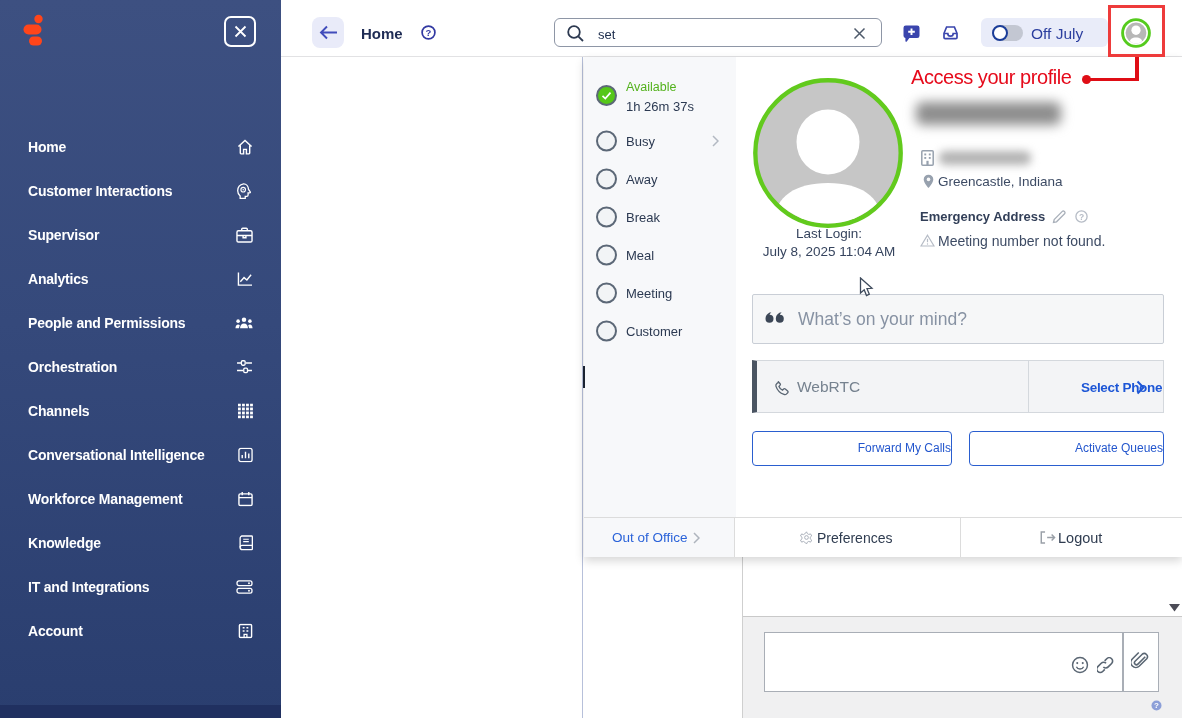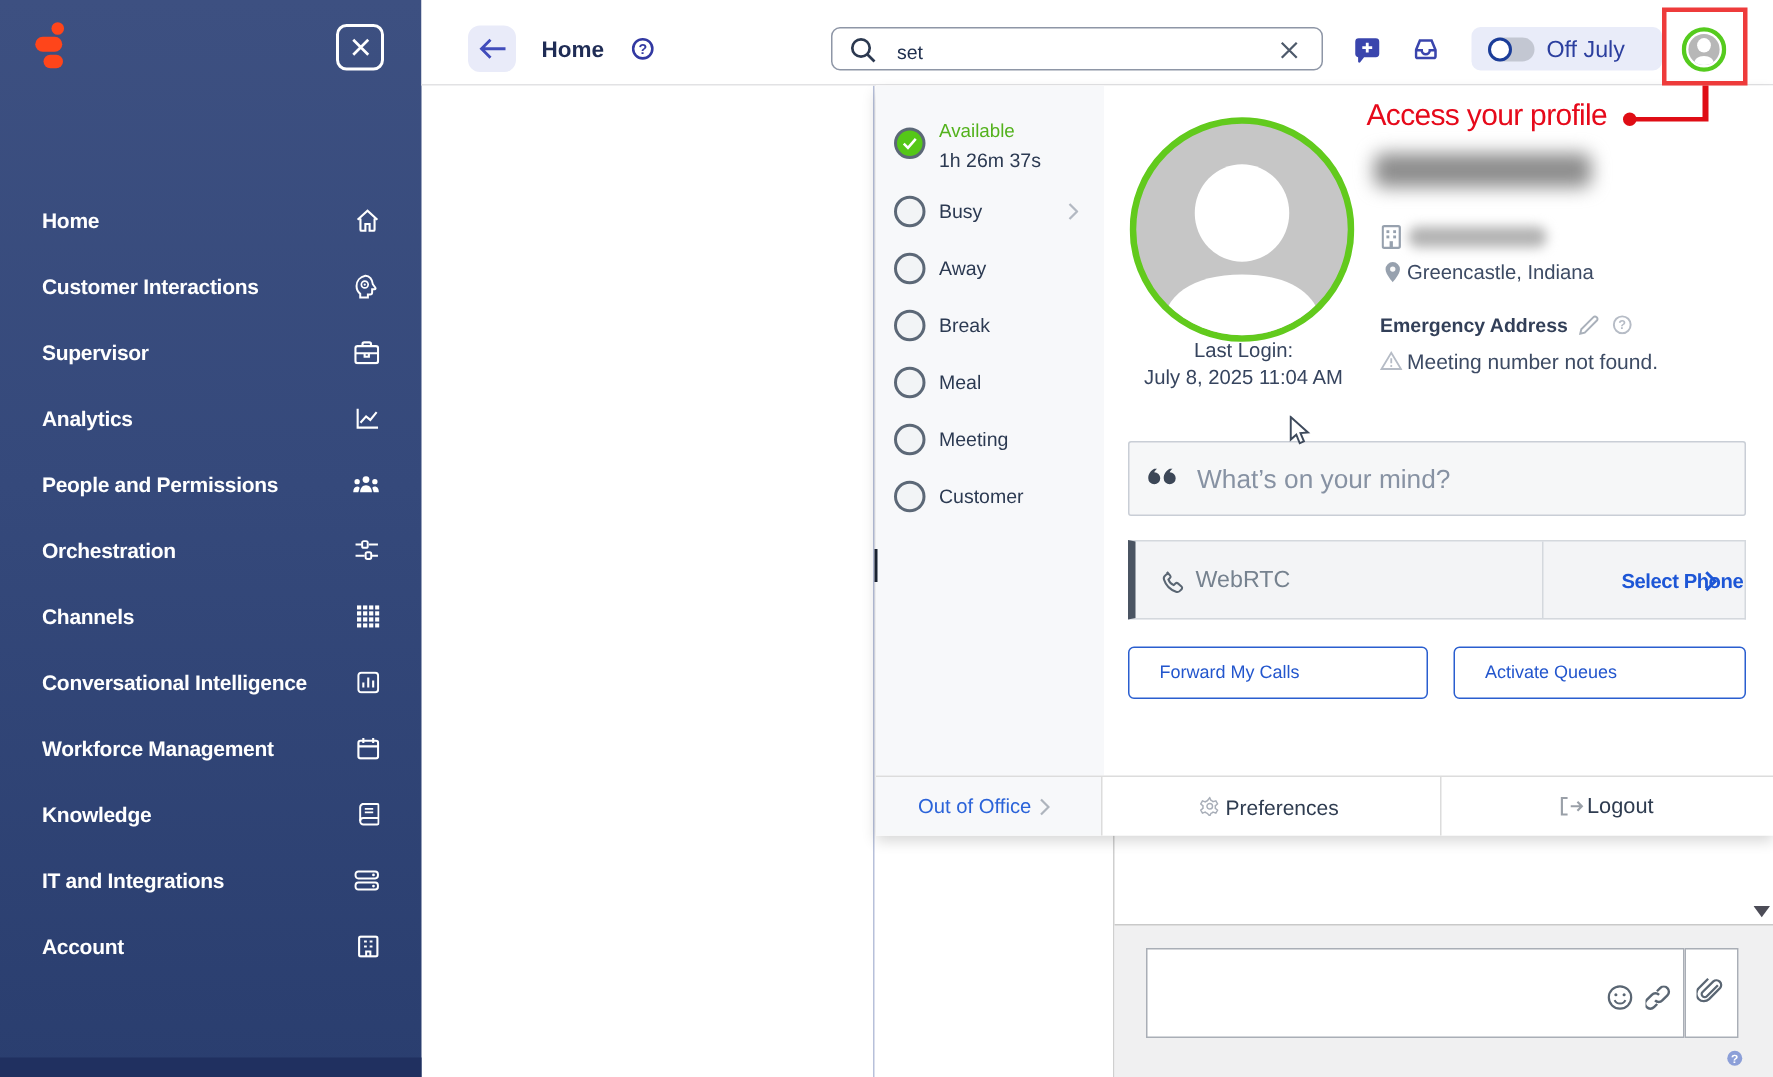--- a/index.html
+++ b/index.html
@@ -31,21 +31,21 @@
 #underlay { left:582px; top:57px; width:600px; height:661px; background:#fff; border-left:1px solid #b7c0da; }
 #caret { left:582.5px; top:366px; width:2.5px; height:22px; background:#1a2230; z-index:30; }
 
 
 #dropdown { left:584px; top:57px; width:598px; height:500px; background:#fff; box-shadow:0 4px 9px rgba(0,0,0,0.16); z-index:10; }
 #statuscol { position:absolute; left:0; top:0; width:152px; height:460px; background:#f7f8fa; }
 .strow { position:absolute; left:0; width:152px; }
 .stcircle { position:absolute; left:12px; top:50%; transform:translateY(-50%); width:21px; height:21px; border:2px solid #5c6877; border-radius:50%; background:#f2f4f6; }
 .stlbl { position:absolute; left:42px; top:50%; transform:translateY(-50%); font-size:13px; color:#2c3a52; }
 #ddfoot { position:absolute; left:0; top:460px; width:718px; height:40px; border-top:1px solid #dcdcdc; background:#fff; }
-.bluebtn { position:absolute; height:35px; border:1.5px solid #2a5ecf; border-radius:4px; background:#fff; color:#2356cd; font-size:12px; text-align:left; line-height:32px;padding-left:20px; }
+.bluebtn { position:absolute; height:35px; border:1.5px solid #2a5ecf; border-radius:4px; background:#fff; color:#2356cd; font-size:12px; text-align:right; line-height:32px; }
 .blur1 { position:absolute; border-radius:6px; }
 .red { position:absolute; z-index:40; }
 </style>
 </head>
 <body>
 <div id="stage">
 
   <div class="abs" id="underlay"></div>
 
   <div class="abs" id="sidebar">

